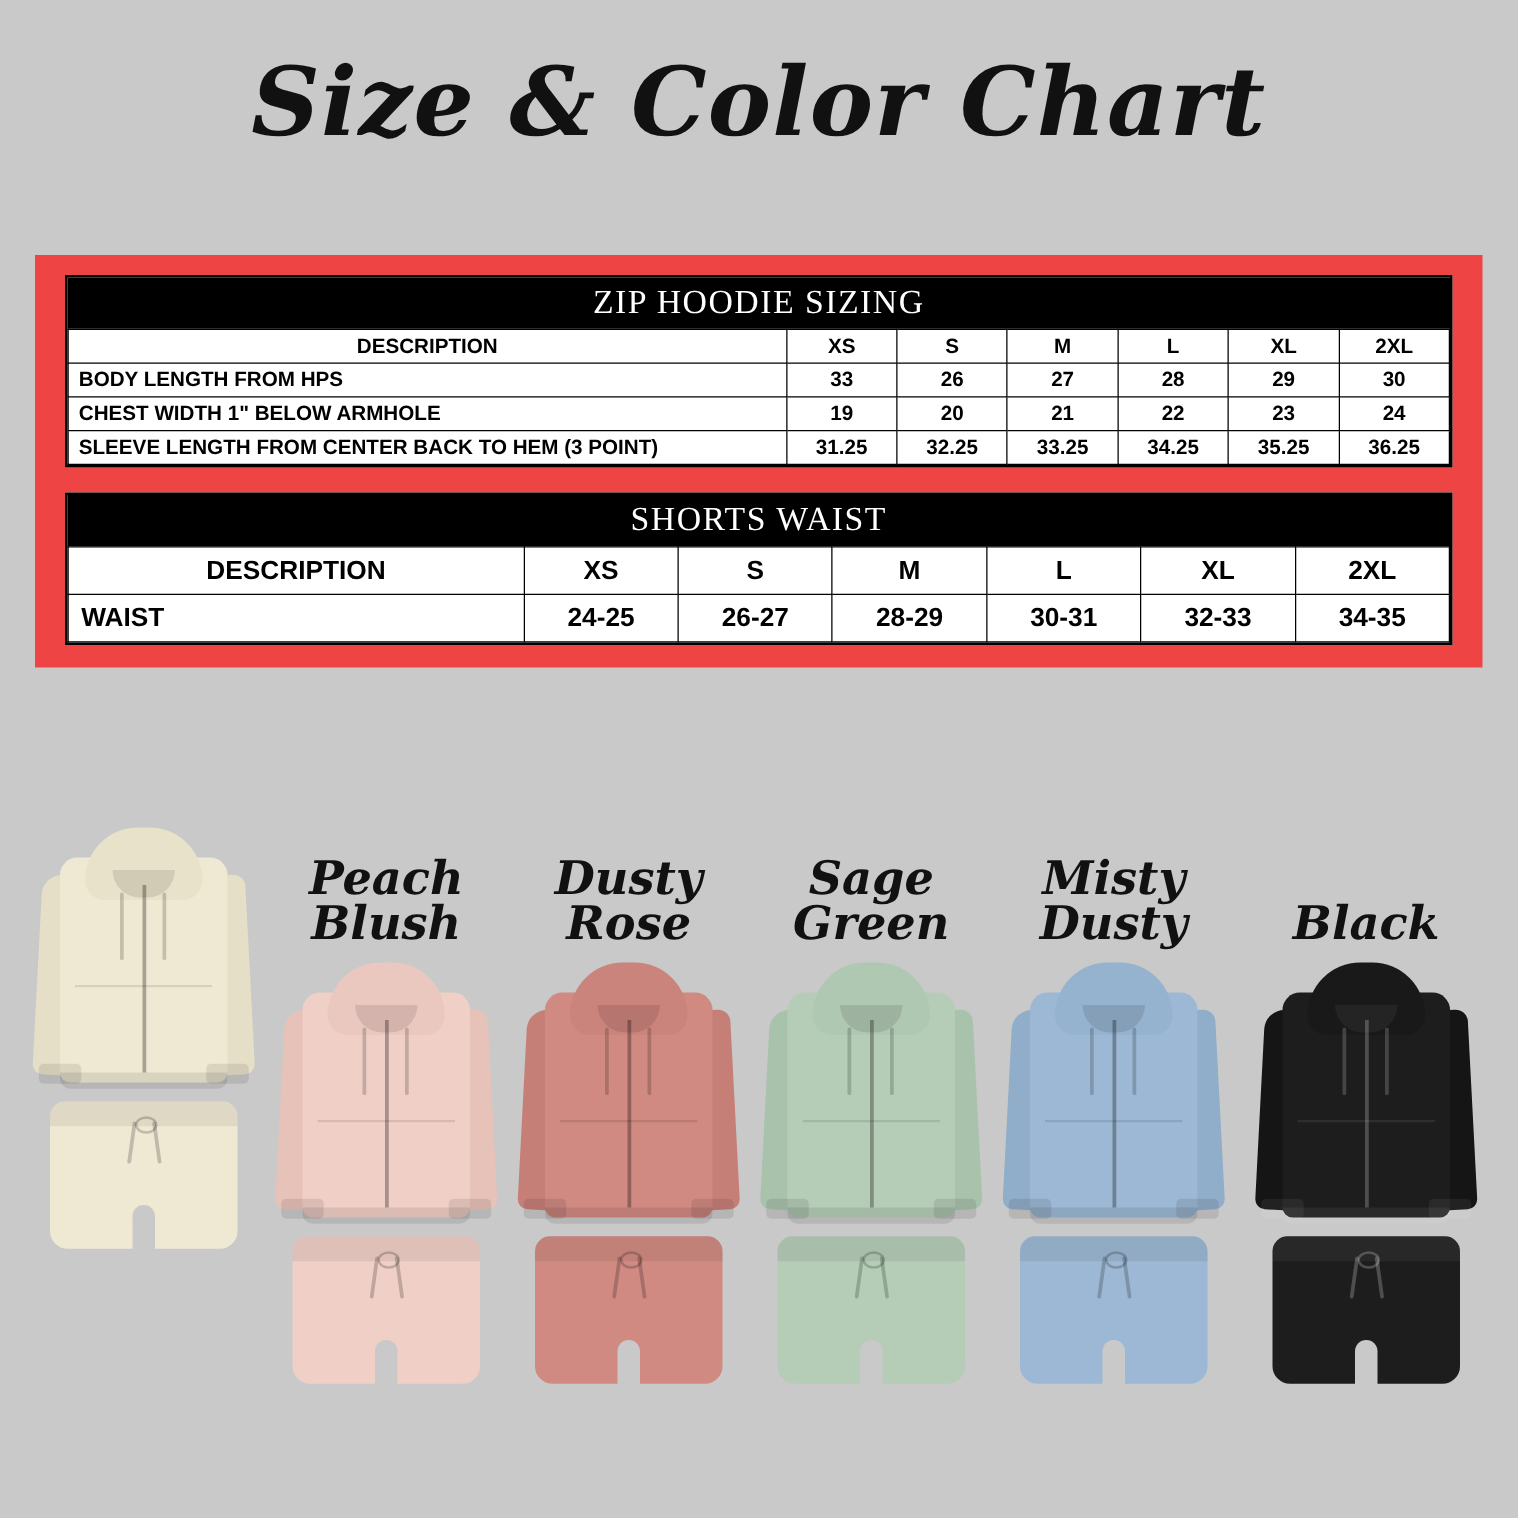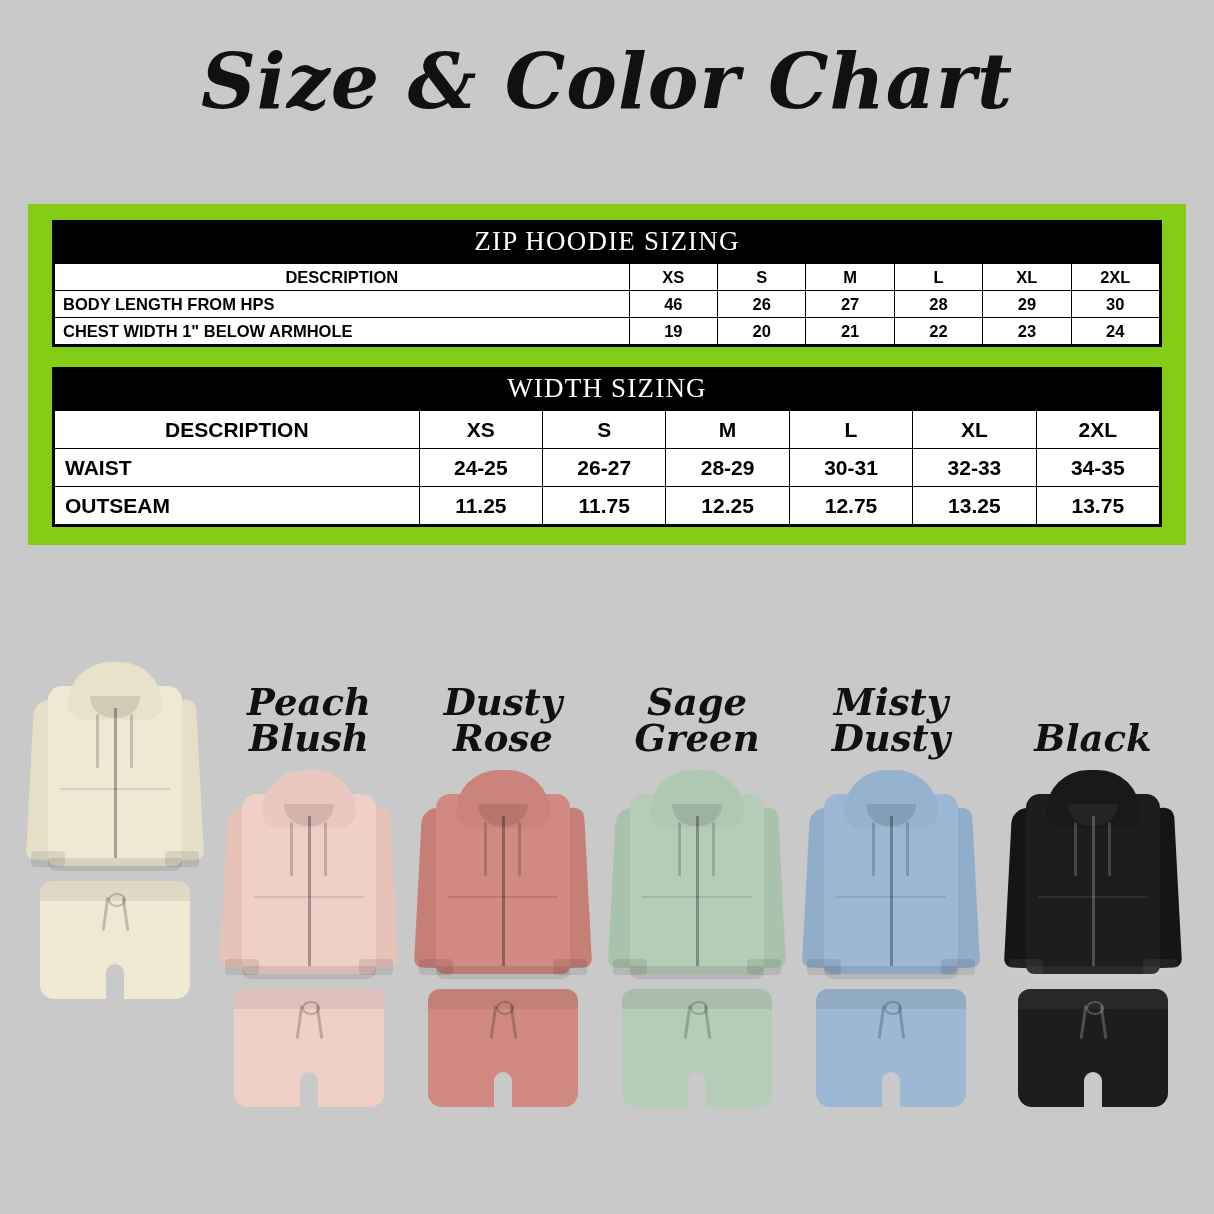--- a/index.html
+++ b/index.html
@@ -27,21 +27,21 @@
     padding-top: 44px;
     letter-spacing: 1px;
   }
 
   
   .charts-wrap {
     position: absolute;
     left: 28px;
     top: 204px;
     width: 1158px;
-    background: #84cc16;
+    background: #ef4444;
     padding: 16px 0 18px 0;
     box-sizing: border-box;
   }
 
   .table-block {
     width: 1110px;
     margin: 0 auto;
     background: #ffffff;
     border: 2px solid #000;
     box-sizing: border-box;
@@ -310,42 +310,51 @@
         <th class="desc-head">DESCRIPTION</th>
         <th class="size-cell">XS</th>
         <th class="size-cell">S</th>
         <th class="size-cell">M</th>
         <th class="size-cell">L</th>
         <th class="size-cell">XL</th>
         <th class="size-cell">2XL</th>
       </tr>
       <tr>
         <td class="desc-cell">BODY LENGTH FROM HPS</td>
-        <td class="size-cell">46</td>
+        <td class="size-cell">33</td>
         <td class="size-cell">26</td>
         <td class="size-cell">27</td>
         <td class="size-cell">28</td>
         <td class="size-cell">29</td>
         <td class="size-cell">30</td>
       </tr>
       <tr>
         <td class="desc-cell">CHEST WIDTH 1" BELOW ARMHOLE</td>
         <td class="size-cell">19</td>
         <td class="size-cell">20</td>
         <td class="size-cell">21</td>
         <td class="size-cell">22</td>
         <td class="size-cell">23</td>
         <td class="size-cell">24</td>
       </tr>
+      <tr>
+        <td class="desc-cell">SLEEVE LENGTH FROM CENTER BACK TO HEM (3 POINT)</td>
+        <td class="size-cell">31.25</td>
+        <td class="size-cell">32.25</td>
+        <td class="size-cell">33.25</td>
+        <td class="size-cell">34.25</td>
+        <td class="size-cell">35.25</td>
+        <td class="size-cell">36.25</td>
+      </tr>
     </tbody>
       </table>
   </div>
 
   <div class="table-block">
-    <div class="table-banner">WIDTH SIZING</div>
+    <div class="table-banner">SHORTS WAIST</div>
     <table class="shorts-table">
       <colgroup>
         <col class="c-desc">
           <col class="c-size">
           <col class="c-size">
           <col class="c-size">
           <col class="c-size">
           <col class="c-size">
           <col class="c-size">
       </colgroup>
@@ -361,29 +370,20 @@
       </tr>
       <tr>
         <td class="desc-cell">WAIST</td>
         <td class="size-cell">24-25</td>
         <td class="size-cell">26-27</td>
         <td class="size-cell">28-29</td>
         <td class="size-cell">30-31</td>
         <td class="size-cell">32-33</td>
         <td class="size-cell">34-35</td>
       </tr>
-      <tr>
-        <td class="desc-cell">OUTSEAM</td>
-        <td class="size-cell">11.25</td>
-        <td class="size-cell">11.75</td>
-        <td class="size-cell">12.25</td>
-        <td class="size-cell">12.75</td>
-        <td class="size-cell">13.25</td>
-        <td class="size-cell">13.75</td>
-      </tr>
     </tbody>
       </table>
   </div>
 </div>
 
 <div class="colors-wrap">
 
   <div class="color-col" style="left:22px;">
     <div class="hoodie">
       <div class="sleeve-l" style="background:#e6dfc7"></div>

